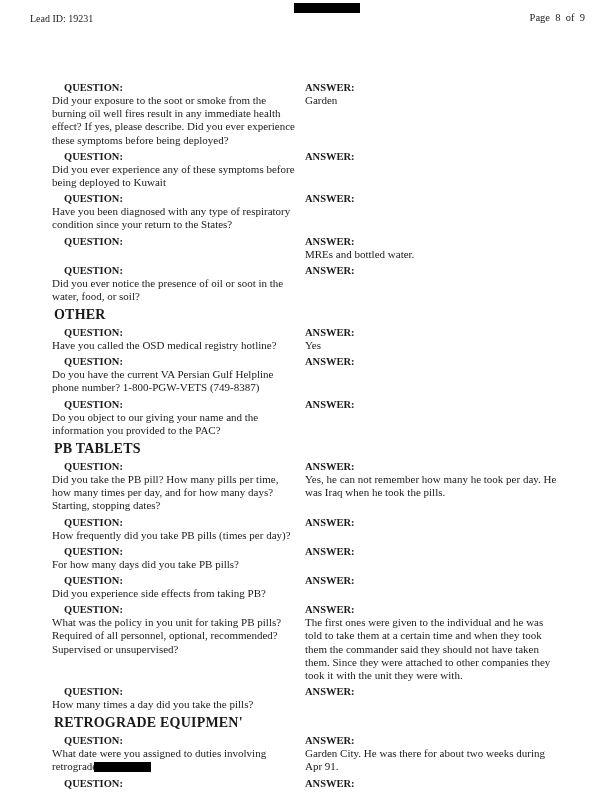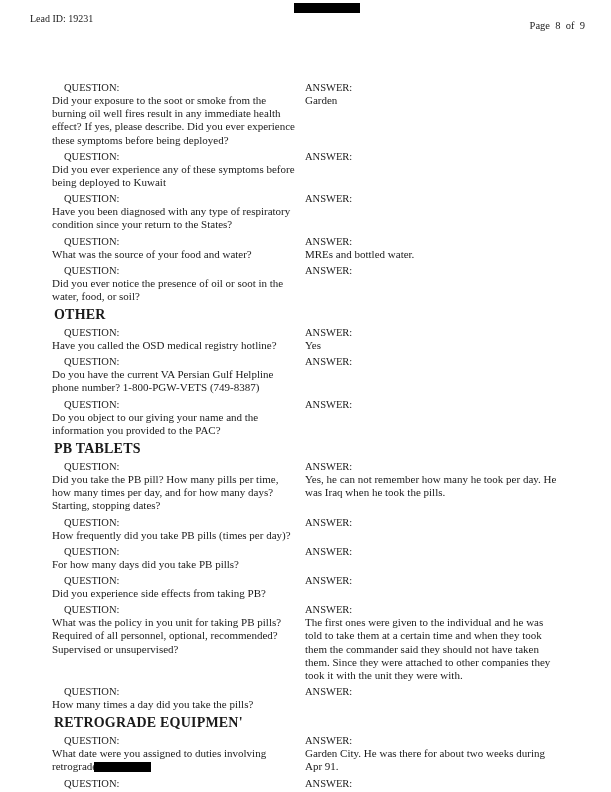--- a/index.html
+++ b/index.html
@@ -1,27 +1,27 @@
 <!DOCTYPE html>
 <html><head>
 <meta charset="utf-8">
 <style>
   html,body{margin:0;padding:0;}
   body{
     width:611px;height:792px;position:relative;background:#ffffff;
     font-family:"Liberation Serif", serif;color:#1a1a1a;overflow:hidden;
   }
   .lead-id{position:absolute;left:30px;top:13px;font-size:10px;}
-  .page-num{position:absolute;right:26px;top:20px;font-size:10.5px;white-space:pre;}
+  .page-num{position:absolute;right:26px;top:12px;font-size:10.5px;white-space:pre;}
   .redact-top{position:absolute;left:294px;top:3px;width:66px;height:10px;background:#000;}
   .redact-bottom{position:absolute;left:94px;top:762px;width:57px;height:10px;background:#000;}
   .content{position:absolute;left:52px;top:82px;width:512px;}
   .qa-row{display:grid;grid-template-columns:253px 1fr;margin-bottom:4px;}
   .q-cell{padding-right:10px;}
-  .q-label,.a-label{font-weight:normal;font-size:10.5px;padding-left:12px;margin-bottom:1px;}
+  .q-label,.a-label{font-weight:bold;font-size:10.5px;padding-left:12px;margin-bottom:1px;}
   .a-label{padding-left:0;}
   .q-text,.a-text{font-size:11px;line-height:1.2;}
   .a-text{padding-right:4px;}
   .section-heading{font-weight:bold;font-size:14px;margin:3px 0 4px 2px;letter-spacing:.2px;}
 </style>
 </head>
 <body>
 
 <div class="lead-id">Lead ID: 19231</div>
 <div class="redact-top"></div>
@@ -58,21 +58,20 @@
     </div>
     <div class="a-cell">
       <div class="a-label">ANSWER:</div>
       <div class="a-text"></div>
     </div>
   </div>
 
   <div class="qa-row">
     <div class="q-cell">
       <div class="q-label">QUESTION:</div>
-      <div class="q-text">What was the source of your food and water?</div>
     </div>
     <div class="a-cell">
       <div class="a-label">ANSWER:</div>
       <div class="a-text">MREs and bottled water.</div>
     </div>
   </div>
 
   <div class="qa-row">
     <div class="q-cell">
       <div class="q-label">QUESTION:</div>

